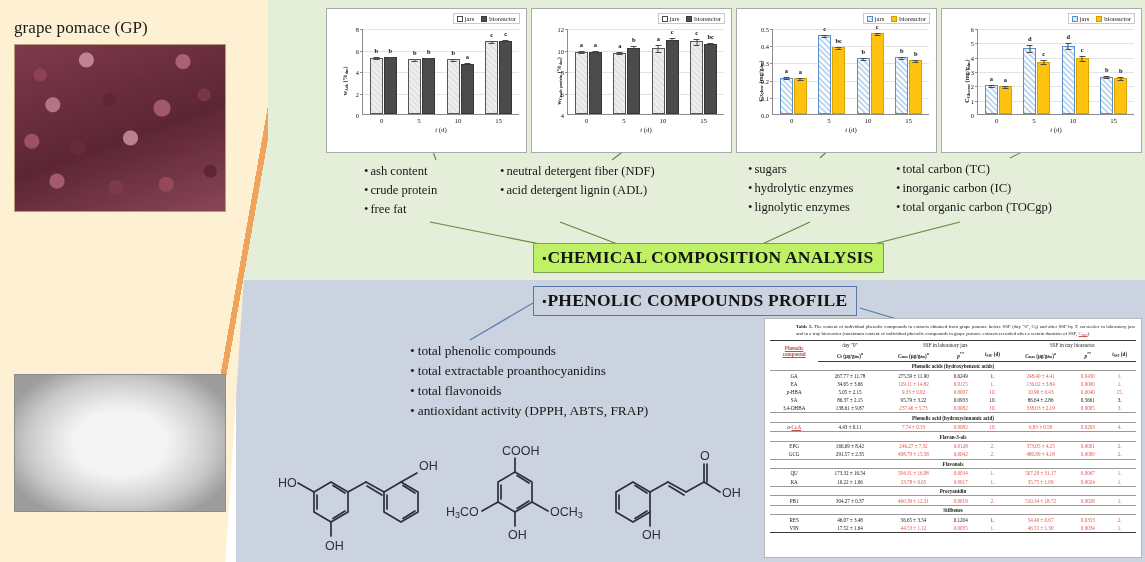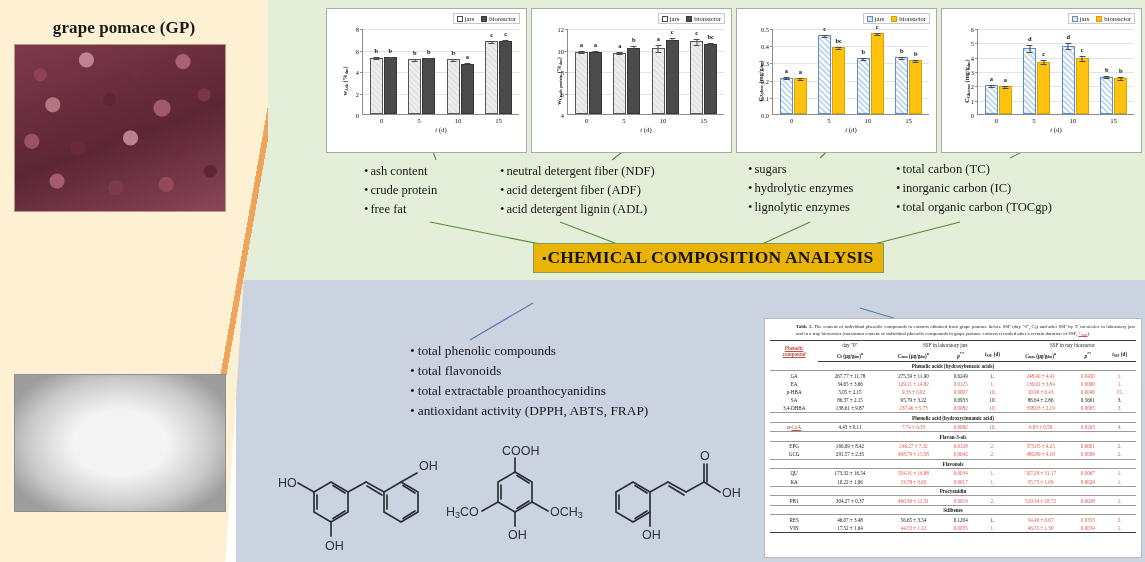--- a/index.html
+++ b/index.html
@@ -36,22 +36,22 @@
   #zone-left-edge {
     left: 218px; top: 0; width: 50px; height: 562px;
     background: linear-gradient(100deg, #fdf0d3 0 46%, #f0a35a 46% 50%, transparent 50%);
     z-index: 2;
   }
 
   
   #gp-title {
     position: absolute; left: 14px; top: 18px; width: 220px;
     z-index: 5;
-    font-size: 17px; font-weight: bold; color: #1a1a1a;
-    text-align: center; letter-spacing: .1px;
+    font-size: 17px; font-weight: normal; color: #1a1a1a;
+    letter-spacing: .1px;
   }
   #gp-photo {
     position: absolute; left: 14px; top: 44px; width: 212px; height: 168px;
     z-index: 5;
     border: 1px solid #b89b74;
     background:
       radial-gradient(circle at 12% 18%, #8e4156 0 6px, transparent 7px),
       radial-gradient(circle at 34% 9%, #c08294 0 7px, transparent 8px),
       radial-gradient(circle at 58% 16%, #6e2f42 0 6px, transparent 7px),
       radial-gradient(circle at 80% 10%, #a96274 0 7px, transparent 8px),
@@ -213,21 +213,21 @@
 
   
   .headline {
     position: absolute; z-index: 6;
     font-size: 17.5px; font-weight: bold; color: #141414;
     letter-spacing: .2px; padding: 3px 9px 4px 8px;
     white-space: nowrap;
   }
   #headline-chem {
     left: 533px; top: 243px;
-    background: #eab308; border: 1.5px solid #7da055;
+    background: #bef264; border: 1.5px solid #7da055;
   }
   #headline-phen {
     left: 533px; top: 286px;
     background: #ccd3e0; border: 1.5px solid #5777aa;
   }
   .headline .sq { font-size: 12px; vertical-align: 1.5px; margin-right: 1px; }
 
   
   #blist-5 {
     position: absolute; left: 410px; top: 341px; z-index: 4;
@@ -703,42 +703,44 @@
       </div>
     </div>
 
   <div class="blist" id="blist-1">
       <div>ash content</div>
       <div>crude protein</div>
       <div>free fat</div>
     </div>
   <div class="blist" id="blist-2">
       <div>neutral detergent fiber (NDF)</div>
-      <div>acid detergent fiber (ADF)</div>
       <div>acid detergent lignin (ADL)</div>
     </div>
   <div class="blist" id="blist-4">
       <div>total carbon (TC)</div>
       <div>inorganic carbon (IC)</div>
       <div>total organic carbon (TOCgp)</div>
     </div>
   <div class="blist" id="blist-3">
       <div>sugars</div>
       <div>hydrolytic enzymes</div>
       <div>lignolytic enzymes</div>
     </div>
 
   <div class="headline" id="headline-chem">
     <span class="sq">▪</span><span>CHEMICAL COMPOSITION ANALYSIS</span>
   </div>
+  <div class="headline" id="headline-phen">
+    <span class="sq">▪</span><span>PHENOLIC COMPOUNDS PROFILE</span>
+  </div>
 
   <div id="blist-5">
       <div>total phenolic compounds</div>
+      <div>total extractable proanthocyanidins</div>
       <div>total flavonoids</div>
-      <div>total extractable proanthocyanidins</div>
       <div>antioxidant activity (DPPH, ABTS, FRAP)</div>
     </div>
 
   <svg id="structures" width="470" height="122" viewBox="0 0 470 122">
     <g stroke="#2c3038" stroke-width="1.7" fill="none" stroke-linecap="round">
 
       <polygon points="38,56 55,46 72,56 72,76 55,86 38,76"></polygon>
       <line x1="41" y1="59" x2="41" y2="73"></line>
       <line x1="57" y1="49.5" x2="69" y2="57"></line>
       <line x1="57" y1="82.5" x2="69" y2="75"></line>

